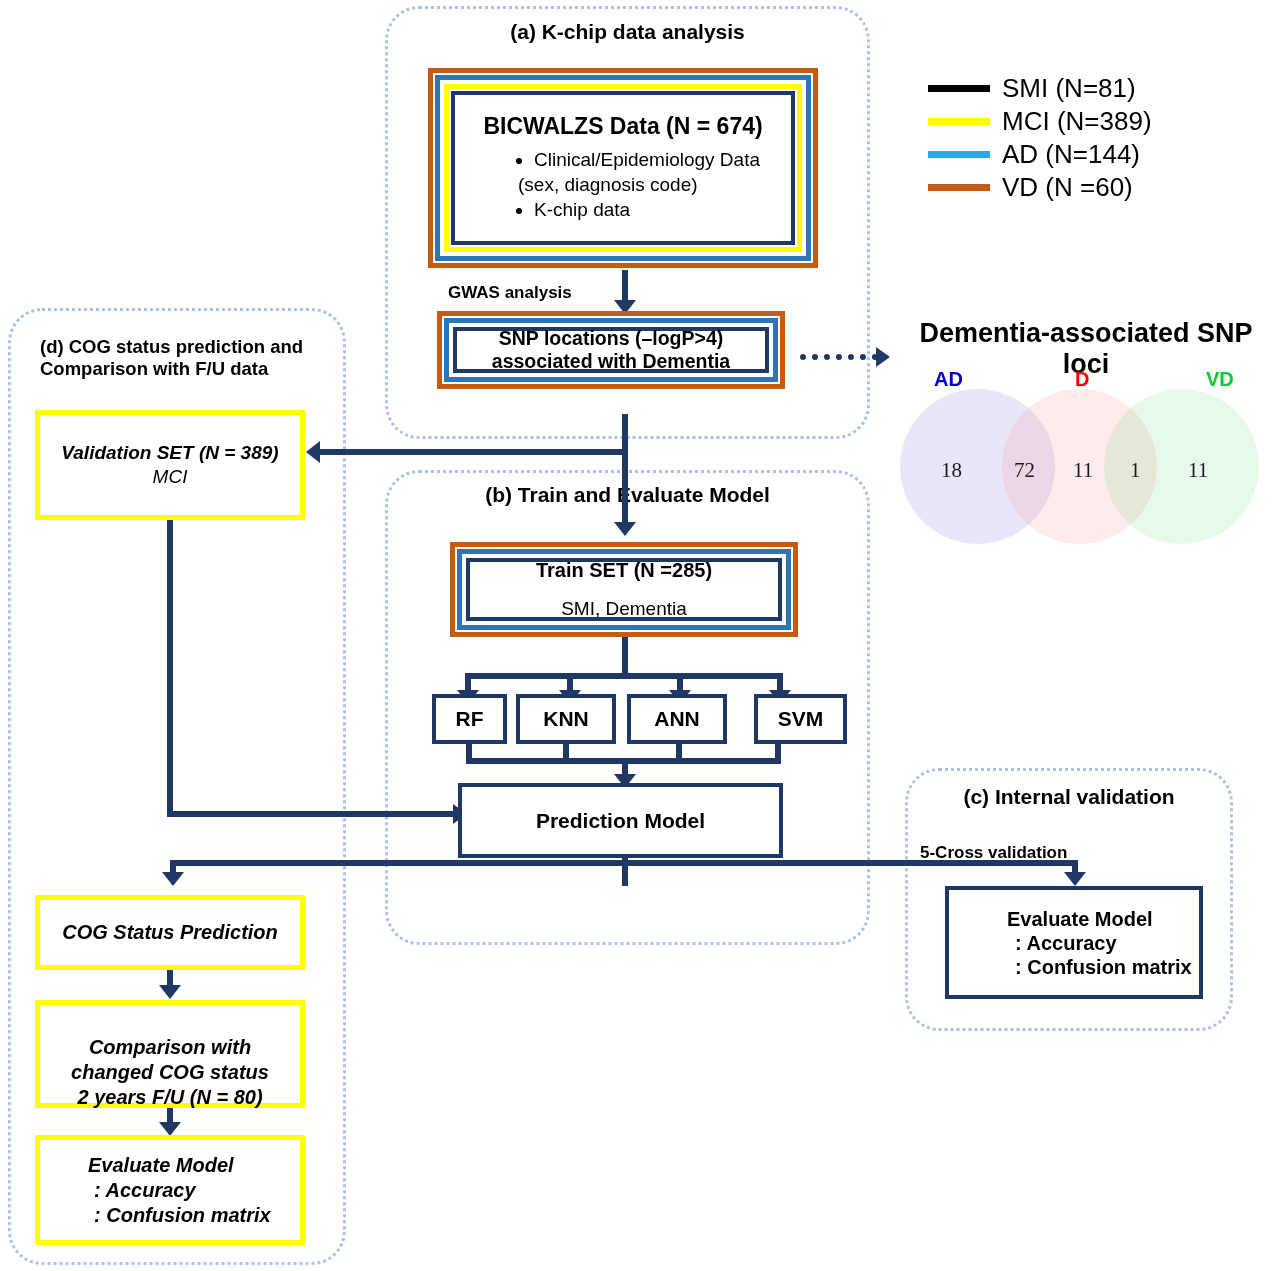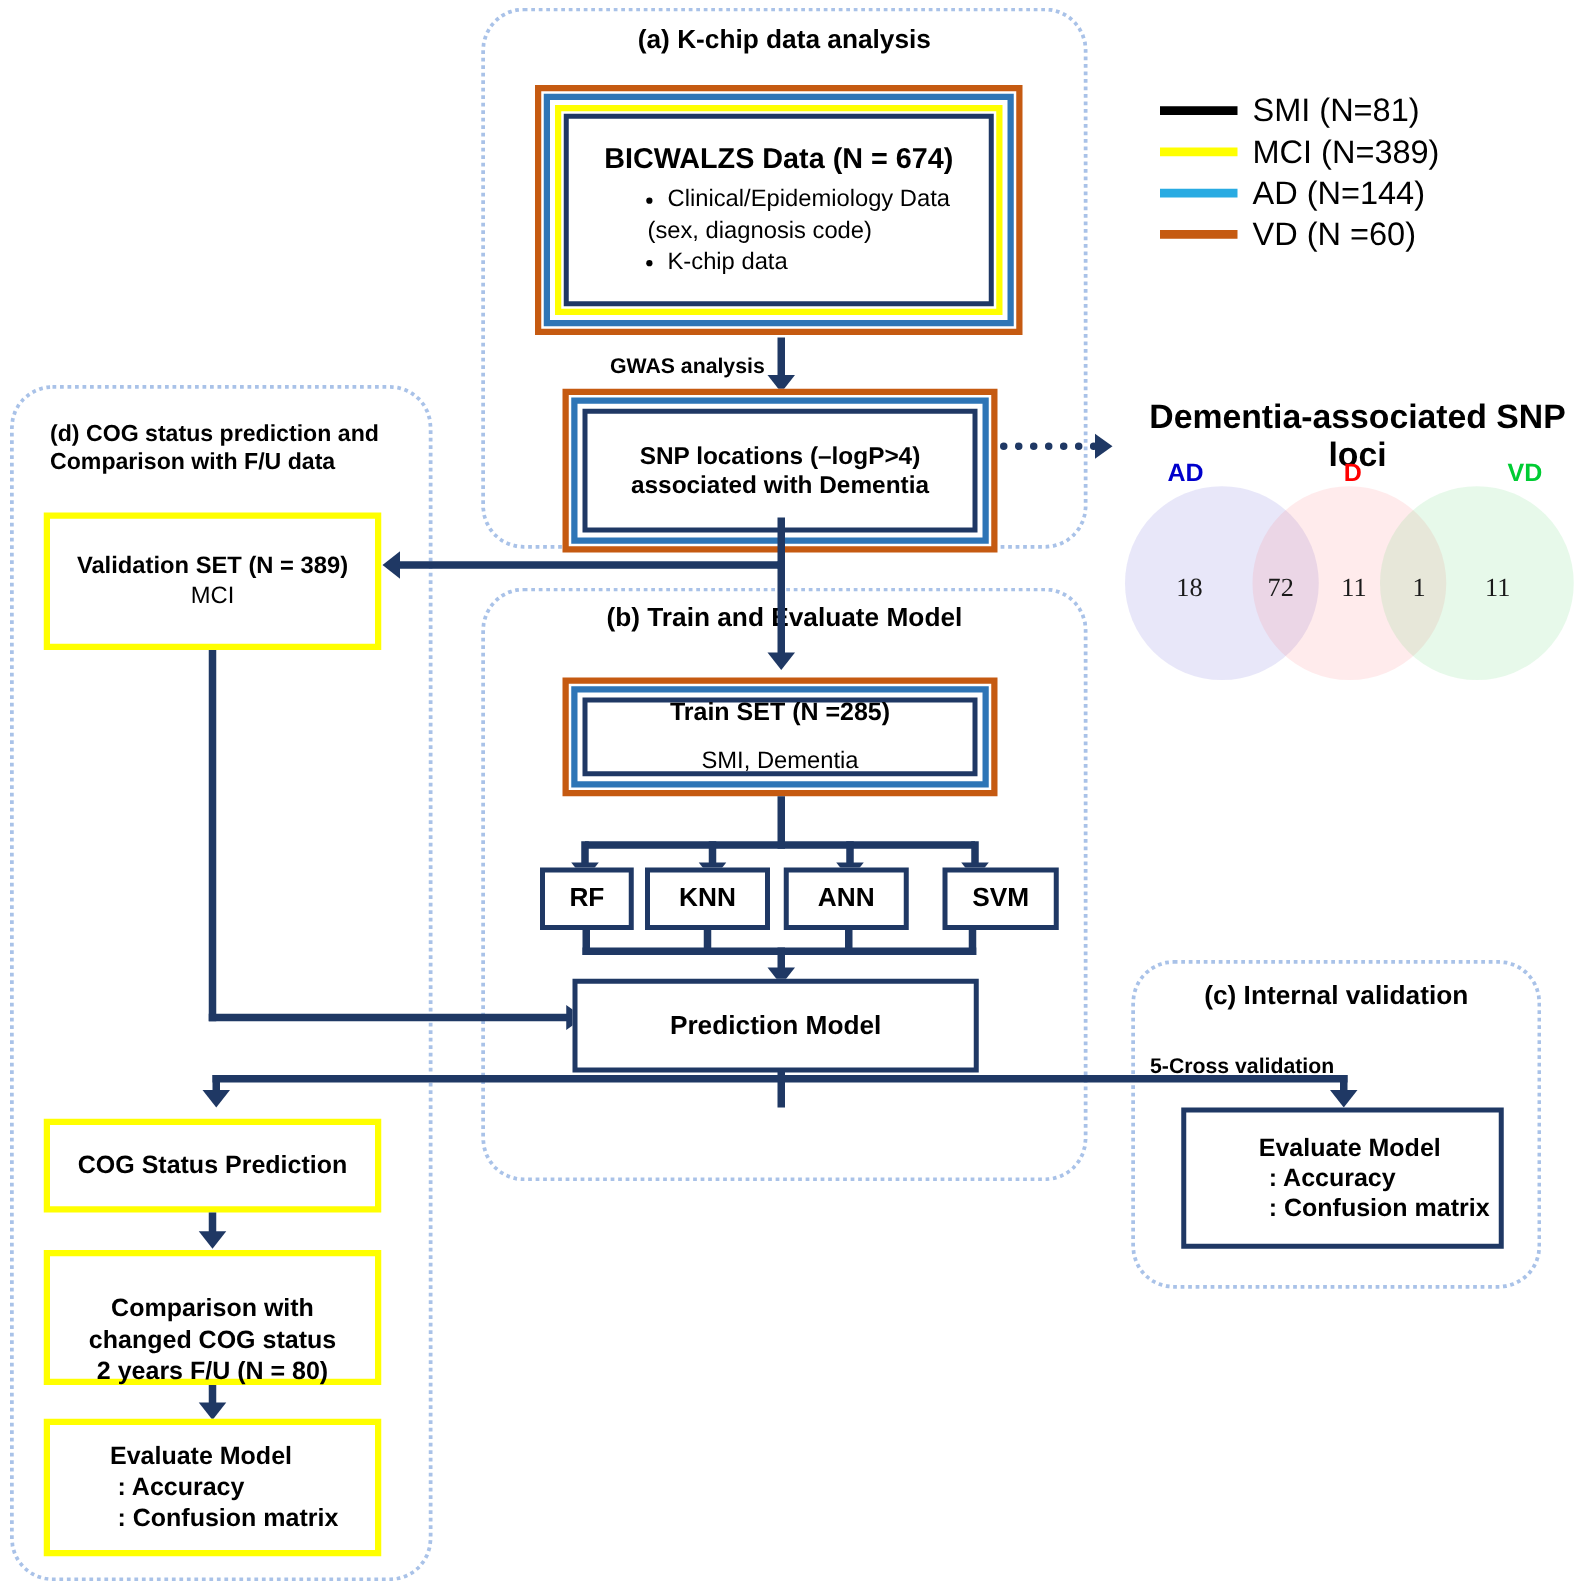--- a/index.html
+++ b/index.html
@@ -25,21 +25,21 @@
     position:absolute;box-sizing:border-box;
     border:4px solid #1F3864;background:#fff;
     display:flex;flex-direction:column;align-items:center;justify-content:center;
     text-align:center;line-height:1.2;
   }
   
   .yellowbox{
     position:absolute;box-sizing:border-box;
     border:5px solid #FFFF00;background:#fff;
     display:flex;flex-direction:column;align-items:center;justify-content:center;
-    text-align:center;line-height:1.25;
+    text-align:center;line-height:1.25;font-style:italic;
   }
   
   .ring-orange{
     position:absolute;box-sizing:border-box;
     border:5px solid #C55A11;background:#fff;padding:2px;
   }
   .ring-blue{
     box-sizing:border-box;width:100%;height:100%;
     border:5px solid #2E75B6;background:#fff;padding:4px;
   }
@@ -142,23 +142,23 @@
             <span>K-chip data</span>
           </li>
         </ul>
       </div>
     </div>
   </div>
 </div>
 
 <div class="vline" style="left:622px;top:270px;height:36px;"></div>
 <div class="arrow-down" style="left:614px;top:300px;"></div>
-<div class="abs b" style="left:448px;top:283px;font-size:17px;margin-left:40px;">GWAS analysis</div>
-
-<div class="ring-orange" style="left:450px;top:311px;width:348px;height:131px;">
+<div class="abs b" style="left:448px;top:283px;font-size:17px;">GWAS analysis</div>
+
+<div class="ring-orange" style="left:437px;top:311px;width:348px;height:78px;">
   <div class="ring-blue">
     <div class="ring-navy ctr" style="border-width:4px;">
       <div class="b" style="font-size:19.5px;">SNP locations (–logP&gt;4)</div>
       <div class="b" style="font-size:19.5px;">associated with Dementia</div>
     </div>
   </div>
 </div>
 
 <div class="dotline" style="left:800px;top:354px;width:78px;"></div>
 <div class="arrow-right" style="left:876px;top:347px;"></div>

